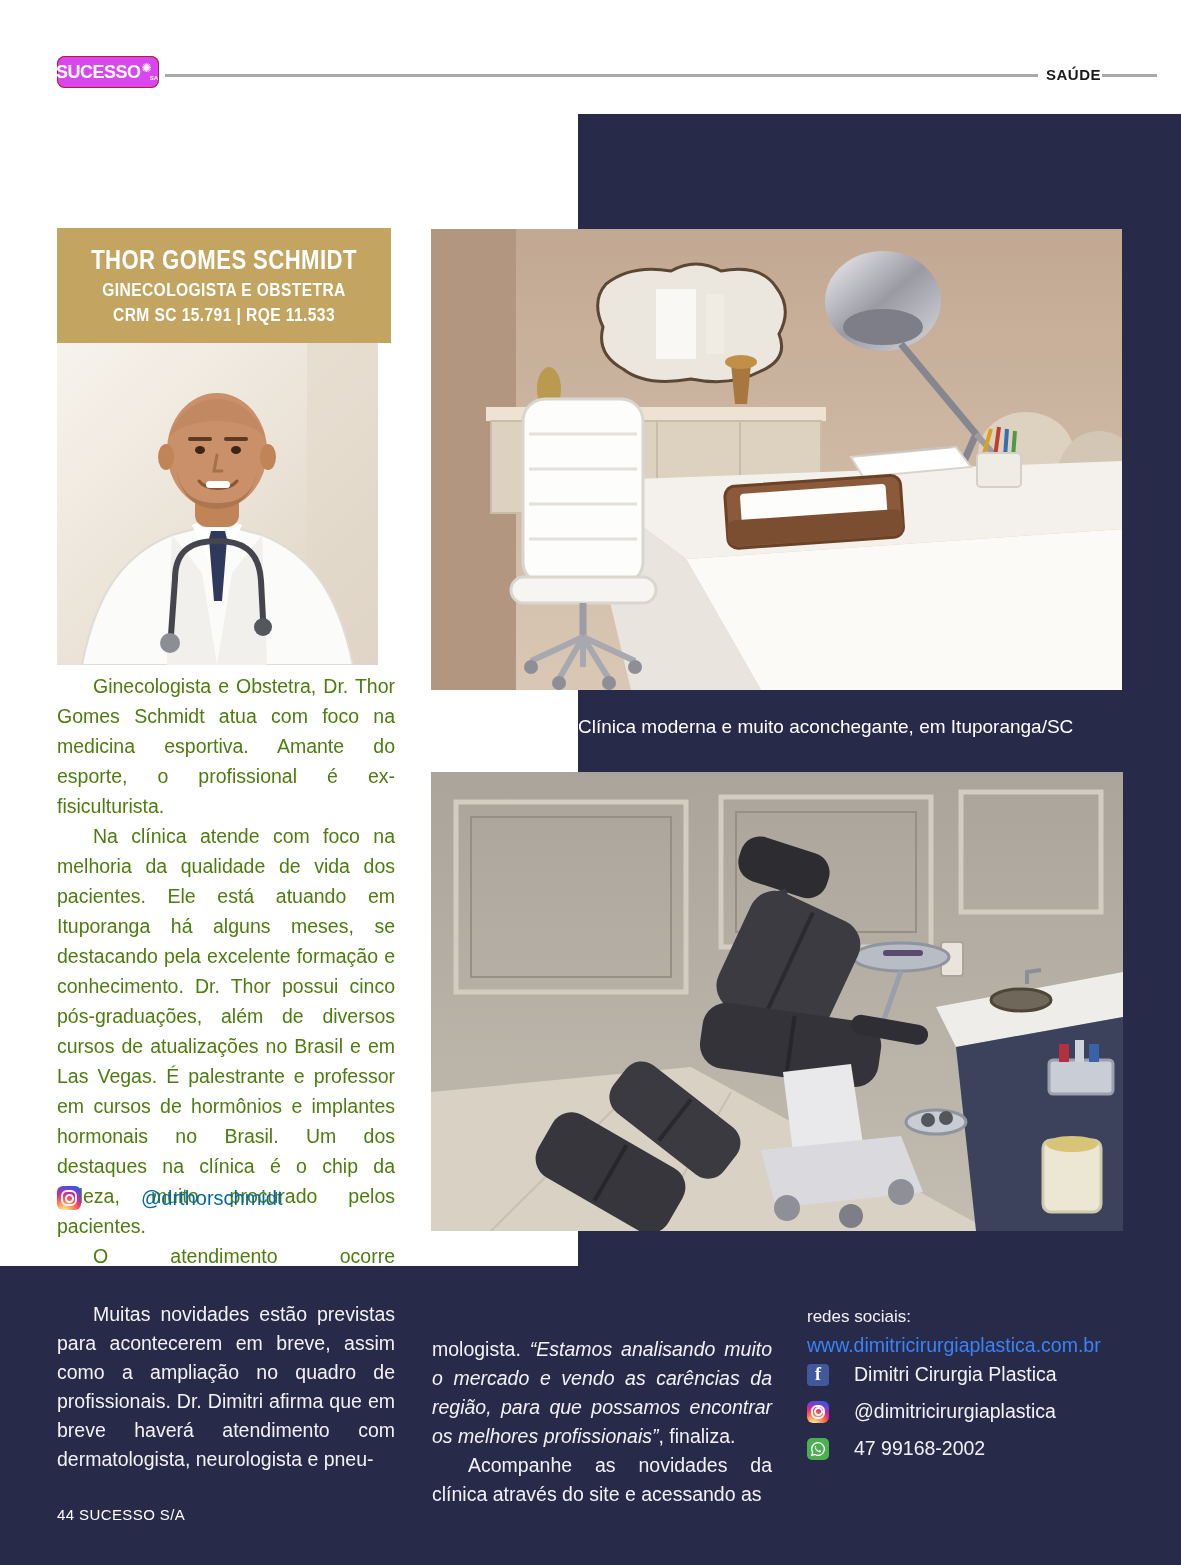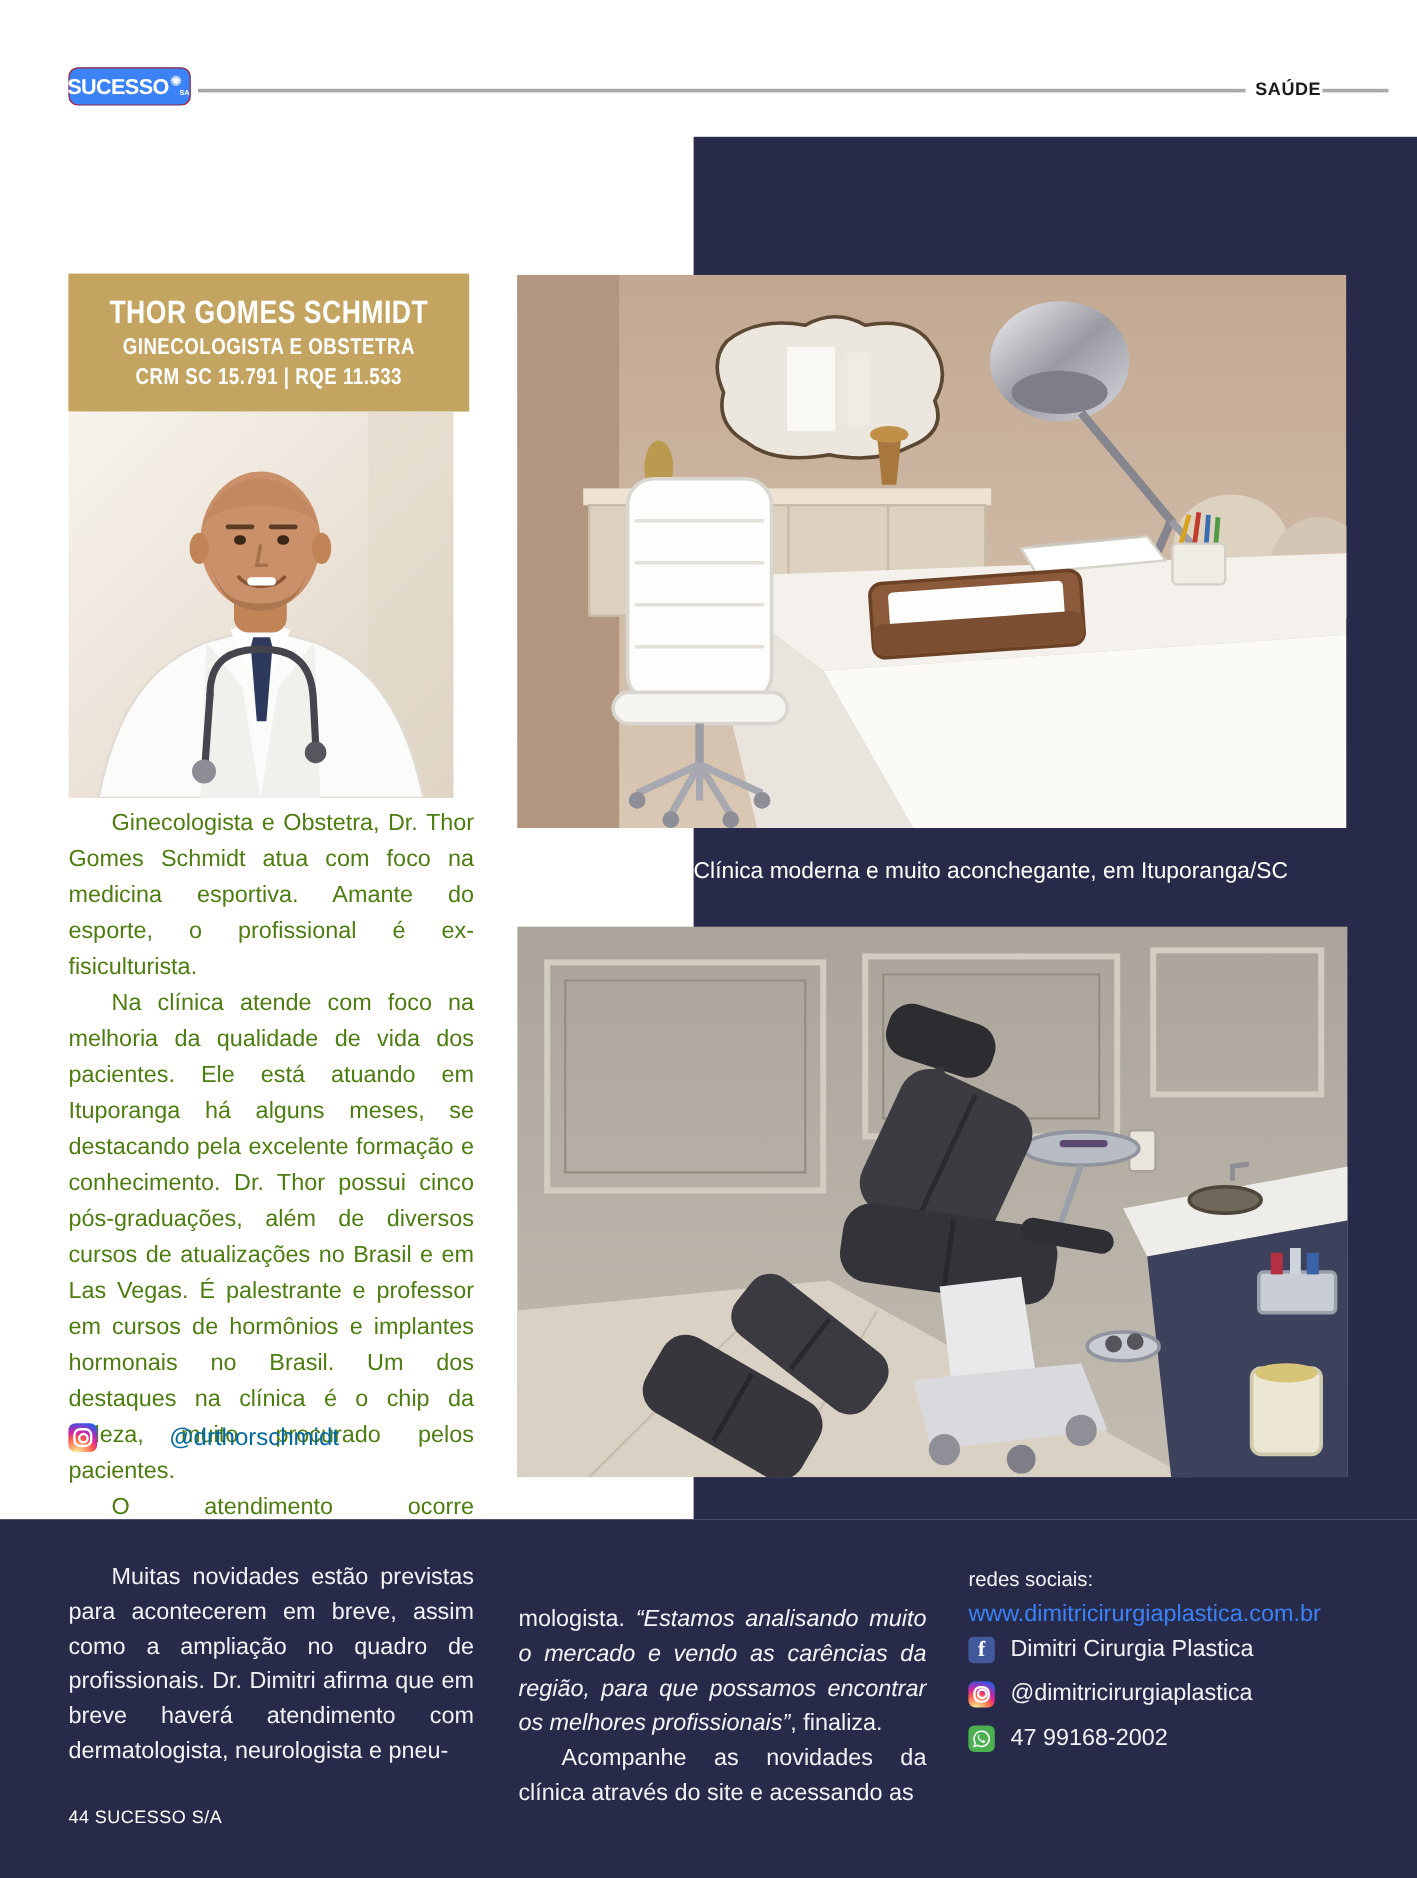--- a/index.html
+++ b/index.html
@@ -7,21 +7,21 @@
   .page{
     position:relative; width:1181px; height:1565px;
     background:#ffffff; overflow:hidden;
     font-family:"Liberation Sans", sans-serif;
     color:#1c1c1e;
     margin:0 auto;
   }
   
   .logo{
     position:absolute; left:57px; top:56px; width:102px; height:32px;
-    background:#3b82f6; border-radius:8px;
+    background:#d946ef; border-radius:8px;
     display:flex; align-items:center; justify-content:center;
     color:#fff; box-shadow:0 0 0 1px #b81e24 inset;
   }
   .logo-text{font-weight:bold; font-size:18px; letter-spacing:-0.5px;}
   .logo-star{font-size:12px; margin-left:1px; transform:translateY(-4px); display:inline-block;}
   .logo-suffix{font-size:6px; font-weight:bold; transform:translateY(6px) translateX(-2px); display:inline-block;}
   .rule{position:absolute; height:3px; background:#a8aaad; top:74px;}
   .rule-left{left:165px; width:873px;}
   .rule-right{left:1102px; width:55px;}
   .section-label{
@@ -76,21 +76,21 @@
     position:absolute; color:#f2f2f6; font-size:19.5px; line-height:29px; text-align:justify;
   }
   .band-col p{margin:0;}
   .band-col p.indent{text-indent:36px;}
   .col1{left:57px; top:1300px; width:338px;}
   .col2{left:432px; top:1300px; width:340px;margin-top:35px;}
   .col2 .quote{font-style:italic;}
   .col3{left:807px; top:1302px; width:330px; text-align:left;}
   .social-title{font-size:17px; color:#f2f2f6; margin:0 0 40px 0;}
   .social-site{font-size:19.5px; color:#3b82f6; margin:0 0 7px 0;}
-  .social-row{display:flex; align-items:center; gap:13px; margin-bottom:8px; color:#f2f2f6; font-size:19.5px;}
+  .social-row{display:flex; align-items:center; gap:25px; margin-bottom:8px; color:#f2f2f6; font-size:19.5px;}
   .page-footer{
     position:absolute; left:57px; top:1506px; color:#fdfdfd; font-size:15px; letter-spacing:0.4px;
   }
 </style>
 </head>
 <body>
 
 <div class="page">
 
   <div class="logo">

